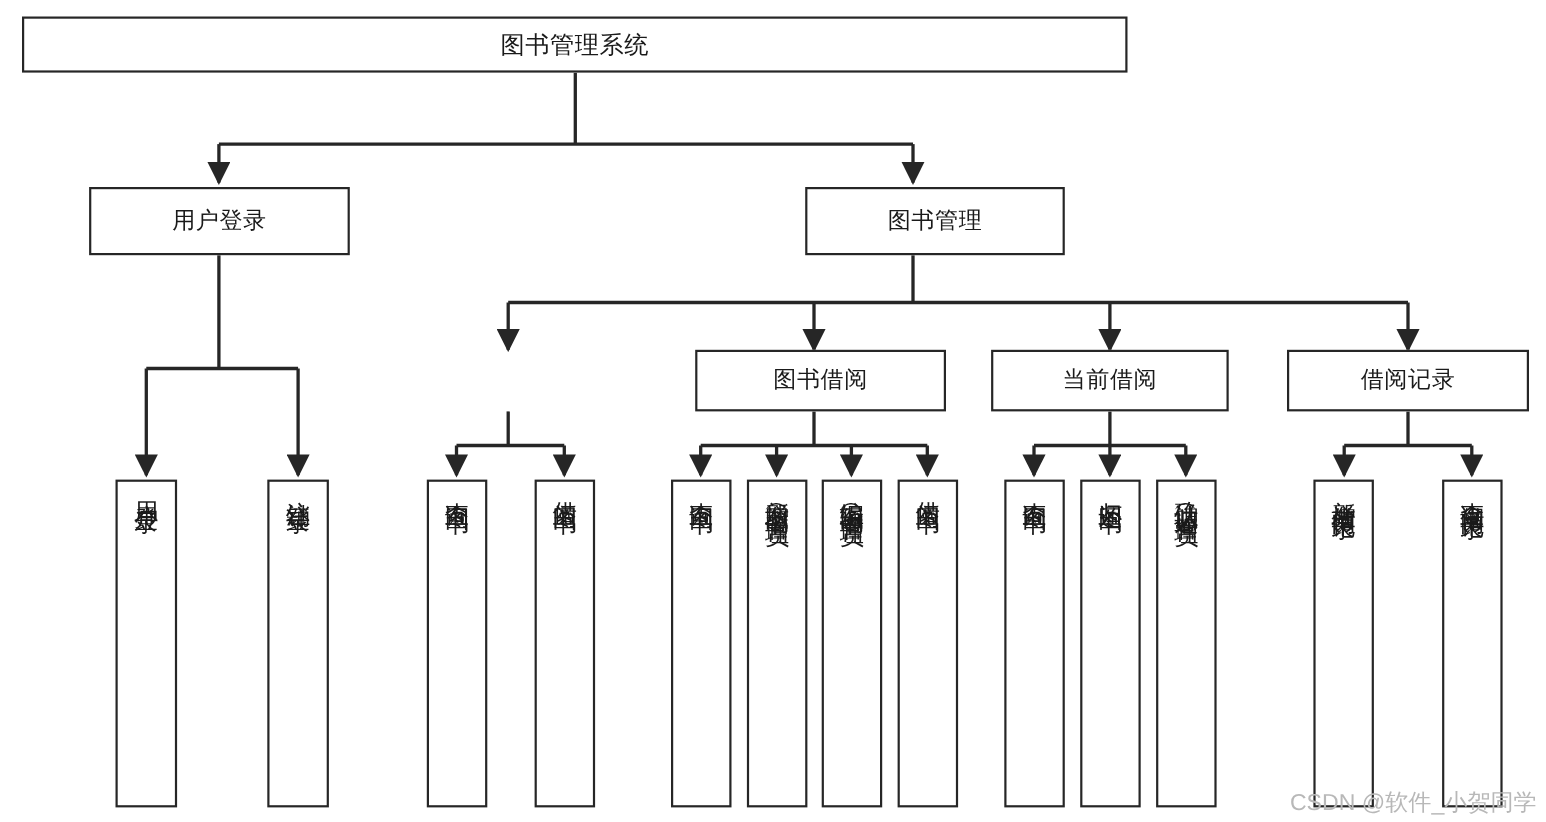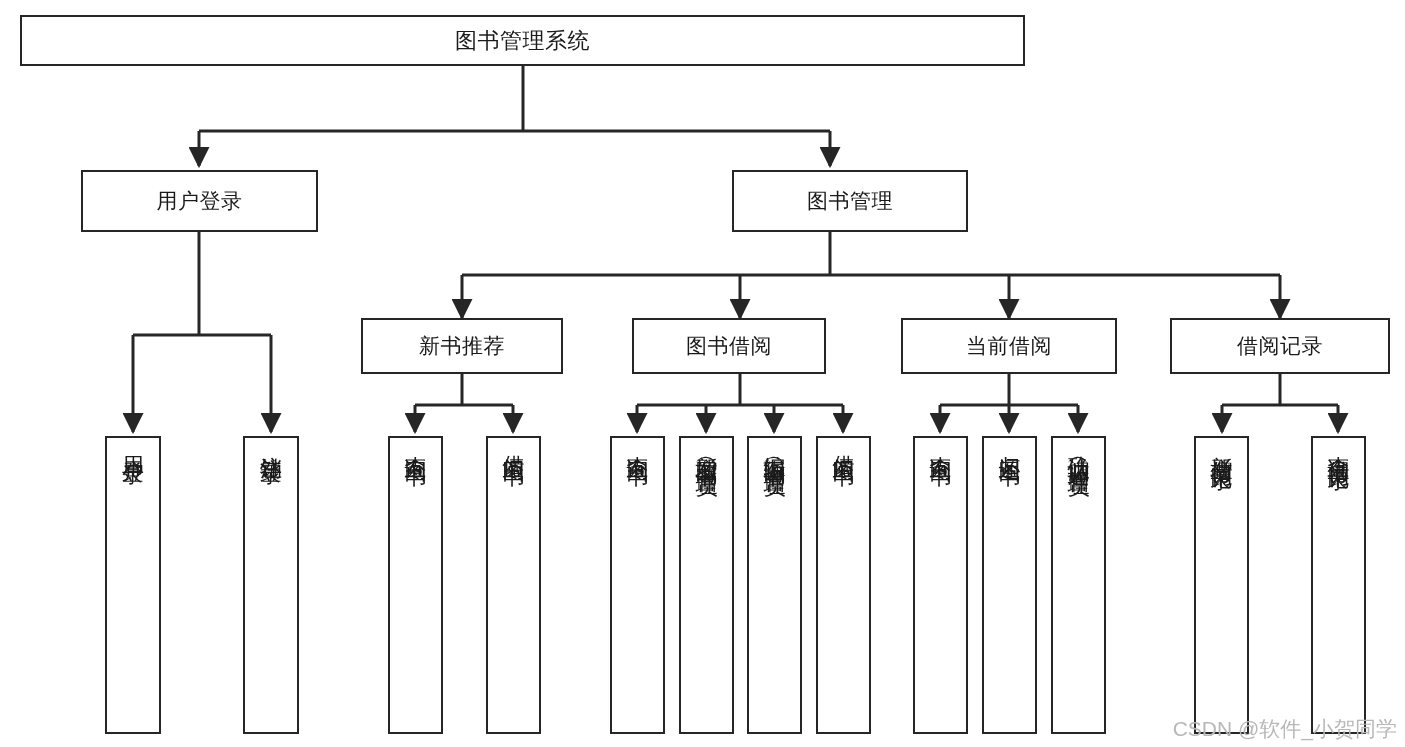--- a/index.html
+++ b/index.html
@@ -134,24 +134,21 @@
     <span class="lbl">图书管理系统</span>
   </div>
 
   <div class="node h" style="left:81px; top:170px; width:237px; height:62px;">
     <span class="lbl">用户登录</span>
   </div>
   <div class="node h" style="left:732px; top:170px; width:236px; height:62px;">
     <span class="lbl">图书管理</span>
   </div>
 
-  <div class="node h" style="left:361px; top:318px; width:202px; height:56px;">
-    <span class="lbl">新书推荐</span>
-  </div>
-  <div class="node h" style="left:632px; top:318px; width:194px; height:56px;">
+  <div class="node h" style="left:632px; top:318px; width:228px; height:56px;">
     <span class="lbl">图书借阅</span>
   </div>
   <div class="node h" style="left:901px; top:318px; width:216px; height:56px;">
     <span class="lbl">当前借阅</span>
   </div>
   <div class="node h" style="left:1170px; top:318px; width:220px; height:56px;">
     <span class="lbl">借阅记录</span>
   </div>
 
   <div class="node v" style="left:105px; top:436px; width:56px; height:298px;">

